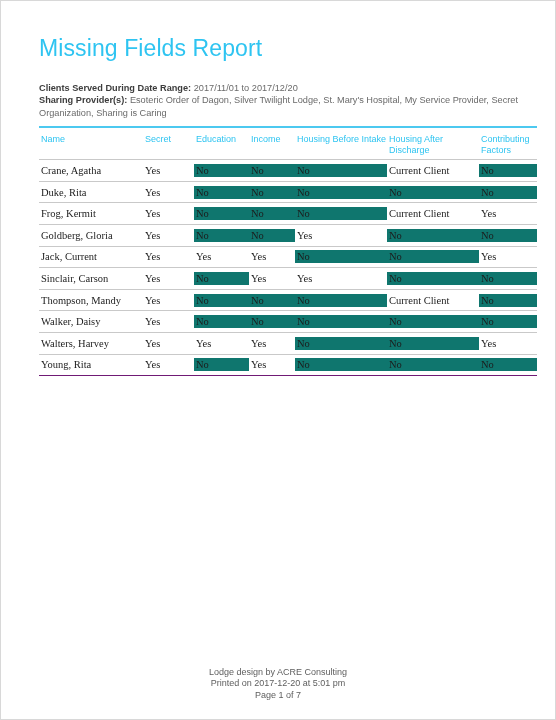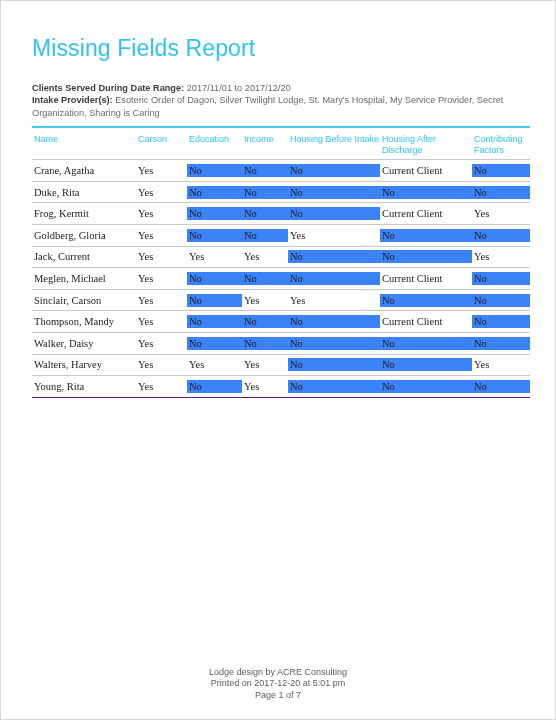--- a/index.html
+++ b/index.html
@@ -17,21 +17,21 @@
     position: relative;
     width: 556px;
     height: 720px;
     box-sizing: border-box;
     background: #ffffff;
     border: 1px solid #d8d8d8;
     overflow: hidden;
   }
   .content {
     position: absolute;
-    left: 31px;
+    left: 38px;
     top: 0;
     width: 498px;
   }
 
   
   .report-title {
     color: #2ec4f1;
     font-size: 23px;
     font-weight: 400;
     letter-spacing: 0.1px;
@@ -97,21 +97,21 @@
     border-bottom: 1px solid #701a75;
   }
   .cell-inner {
     display: block;
     padding-left: 2px;
     height: 13px;
     line-height: 13px;
     margin: 3.5px 0;
   }
   .hl .cell-inner {
-    background: #3b82f6;
+    background: #0f766e;
   }
   
   col.c-name     { width: 104px; }
   col.c-consent  { width: 51px;  }
   col.c-edu      { width: 55px;  }
   col.c-income   { width: 46px;  }
   col.c-hbi      { width: 92px;  }
   col.c-had      { width: 92px;  }
   col.c-cf       { width: 58px;  }
 
@@ -136,41 +136,41 @@
   <div class="content">
 
     <h1 class="report-title">Missing Fields Report</h1>
 
     <div class="meta-block">
       <div class="meta-line">
         <span class="meta-label">Clients Served During Date Range:</span>
         <span class="meta-value">2017/11/01 to 2017/12/20</span>
       </div>
       <div class="meta-line">
-        <span class="meta-label">Intake Provider(s):</span>
+        <span class="meta-label">Sharing Provider(s):</span>
         <span class="meta-value">Esoteric Order of Dagon, Silver Twilight Lodge, St. Mary's Hospital, My Service Provider, Secret Organization, Sharing is Caring</span>
       </div>
     </div>
 
     <div class="header-rule"></div>
 
     <table class="report">
       <colgroup>
         <col class="c-name">
           <col class="c-consent">
           <col class="c-edu">
           <col class="c-income">
         <col class="c-hbi">
           <col class="c-had">
           <col class="c-cf">
       </colgroup>
       <thead>
         <tr>
           <th>Name</th>
-          <th>Carson</th>
+          <th>Secret</th>
           <th>Education</th>
           <th>Income</th>
           <th>Housing Before Intake</th>
           <th>Housing After Discharge</th>
           <th>Contributing Factors</th>
         </tr>
       </thead>
       <tbody id="table-body">
           <tr>
             <td>
@@ -282,43 +282,20 @@
             </td>
             <td class="hl">
               <span class="cell-inner">No</span>
             </td>
             <td>
               <span class="cell-inner">Yes</span>
             </td>
           </tr>
           <tr>
             <td>
-              <span class="cell-inner">Meglen, Michael</span>
-            </td>
-            <td>
-              <span class="cell-inner">Yes</span>
-            </td>
-            <td class="hl">
-              <span class="cell-inner">No</span>
-            </td>
-            <td class="hl">
-              <span class="cell-inner">No</span>
-            </td>
-            <td class="hl">
-              <span class="cell-inner">No</span>
-            </td>
-            <td>
-              <span class="cell-inner">Current Client</span>
-            </td>
-            <td class="hl">
-              <span class="cell-inner">No</span>
-            </td>
-          </tr>
-          <tr>
-            <td>
               <span class="cell-inner">Sinclair, Carson</span>
             </td>
             <td>
               <span class="cell-inner">Yes</span>
             </td>
             <td class="hl">
               <span class="cell-inner">No</span>
             </td>
             <td>
               <span class="cell-inner">Yes</span>

